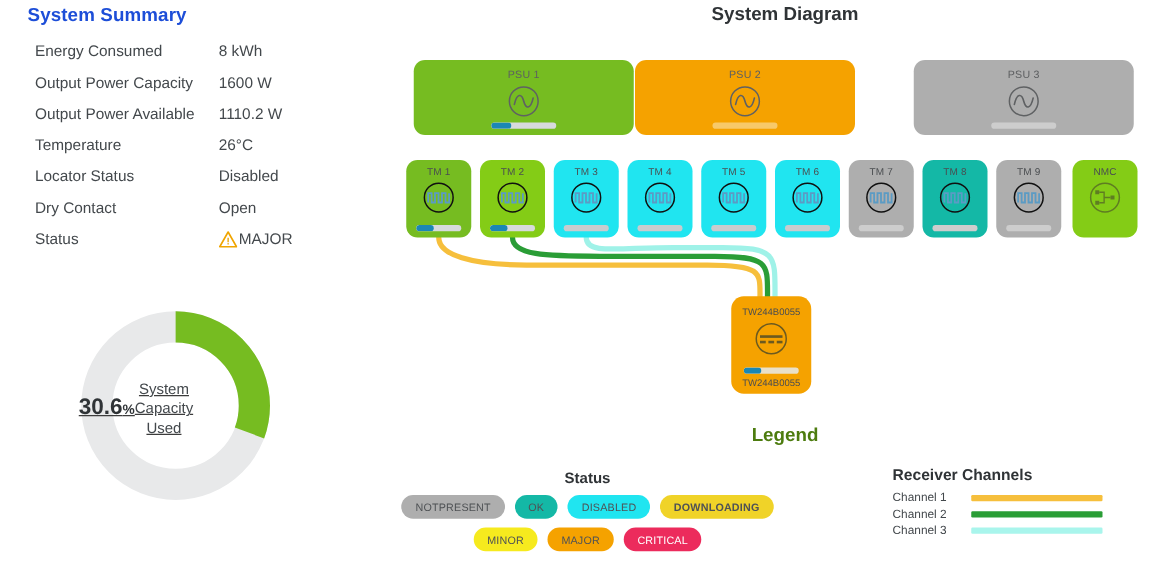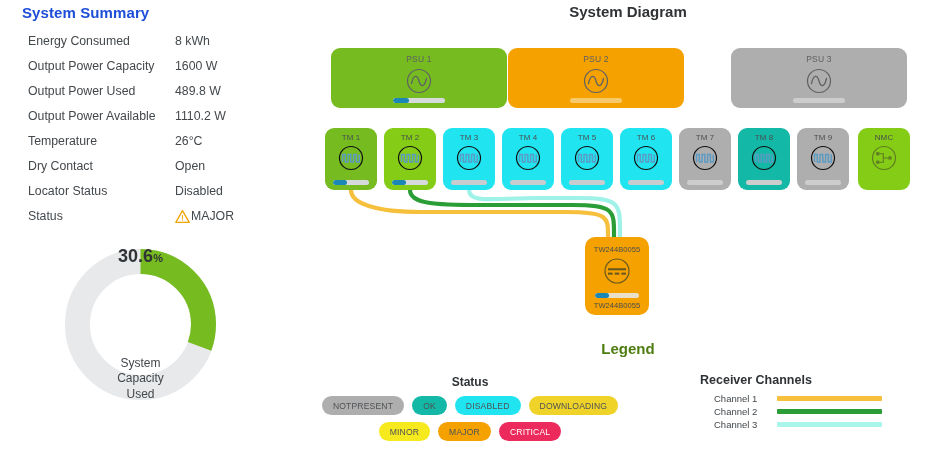--- a/index.html
+++ b/index.html
@@ -34,22 +34,23 @@
   #summary-table td.lbl { width: 147px; }
   #summary-table td.val { }
 
   .status-cell { display: flex; align-items: center; gap: 1px; }
   .warn-icon { display: inline-block; width: 15px; height: 15px; position: relative; top: 1px; }
 
   
   #donut-wrap { position: absolute; left: 63px; top: 247px; width: 155px; height: 155px; }
   #donut-center {
     position: absolute; left: 0; top: 0; width: 155px; height: 155px;
-    display: flex; flex-direction: column; align-items: center; justify-content: space-between;
+    display: flex; flex-direction: row; align-items: center; justify-content: flex-start;
     pointer-events: none;
+    text-decoration: underline;
   }
   #donut-pct { font-size: 18px; font-weight: bold; color: #2f3336; line-height: 1; }
   #donut-pct .pct-sym { font-size: 11px; font-weight: bold; }
   #donut-label { margin-top: 5px; font-size: 12px; color: #43484c; line-height: 15.5px; text-align: center; }
 
   
   #diagram-title {
     position: absolute; left: 0; right: 0; top: 3px;
     text-align: center; font-size: 15px; font-weight: bold; color: #2f3336;
   }
@@ -109,21 +110,21 @@
   }
   .badge-row { display: flex; justify-content: center; gap: 8px; margin-bottom: 7px; align-items: center; }
   .badge {
     height: 19px; border-radius: 10px; padding: 0 11px;
     display: flex; align-items: center; justify-content: center;
     font-size: 8.6px; letter-spacing: .15px; white-space: nowrap;
   }
 
   #channel-legend { position: absolute; left: 700px; top: 373px; width: 236px; }
   #channel-legend .cl-title {
-    font-size: 12.5px; font-weight: bold; color: #2f3336; margin-bottom: 6px; margin-left: 0;
+    font-size: 12.5px; font-weight: bold; color: #2f3336; margin-bottom: 6px; margin-left: 14px;
   }
   .chan-row { display: flex; align-items: center; gap: 5px; margin-bottom: 2px; margin-left: 14px; }
   .chan-row .chan-name { font-size: 9.5px; color: #43484c; width: 58px; }
   .chan-row .chan-swatch { width: 105px; height: 5px; border-radius: 1px; }
 </style>
 </head>
 <body>
 
 <div id="root">
 
@@ -135,38 +136,34 @@
       <tbody id="summary-tbody">
           <tr>
             <td class="lbl">Energy Consumed</td>
             <td class="val">8 kWh</td>
           </tr>
           <tr>
             <td class="lbl">Output Power Capacity</td>
             <td class="val">1600 W</td>
           </tr>
           <tr>
-            <td class="lbl">Output Power Used</td>
-            <td class="val">489.8 W</td>
-          </tr>
-          <tr>
             <td class="lbl">Output Power Available</td>
             <td class="val">1110.2 W</td>
           </tr>
           <tr>
             <td class="lbl">Temperature</td>
             <td class="val">26°C</td>
           </tr>
           <tr>
+            <td class="lbl">Locator Status</td>
+            <td class="val">Disabled</td>
+          </tr>
+          <tr>
             <td class="lbl">Dry Contact</td>
             <td class="val">Open</td>
-          </tr>
-          <tr>
-            <td class="lbl">Locator Status</td>
-            <td class="val">Disabled</td>
           </tr>
           <tr>
             <td class="lbl">Status</td>
             <td class="val">
               <span class="status-cell">
                 <span class="warn-icon"><svg width="15" height="15" viewBox="0 0 15 15">
                     <path d="M7.5 1.6 L14.2 13.4 L0.8 13.4 Z" fill="none" stroke="#f0a500" stroke-width="1.3" stroke-linejoin="round"></path>
                     <rect x="6.95" y="6.2" width="1.1" height="3.6" fill="#f0a500"></rect>
                     <rect x="6.95" y="10.5" width="1.1" height="1.1" fill="#f0a500"></rect>
                   </svg></span>
@@ -357,21 +354,21 @@
   </div>
 
   <div id="legend-title">Legend</div>
 
   <div id="status-legend">
     <div class="sl-title">Status</div>
     <div class="badge-row" id="badge-row-1">
         <div class="badge" style="background: rgb(174, 174, 174); color: rgb(79, 82, 85);">NOTPRESENT</div>
         <div class="badge" style="background: #14b8a6; color: rgb(79, 82, 85);">OK</div>
         <div class="badge" style="background: rgb(32, 229, 240); color: rgb(79, 82, 85);">DISABLED</div>
-        <div class="badge" style="background: rgb(240, 211, 40); color: rgb(79, 82, 85);">DOWNLOADING</div>
+        <div class="badge" style="background: rgb(240, 211, 40); color: rgb(79, 82, 85); font-weight: bold;">DOWNLOADING</div>
       </div>
     <div class="badge-row" id="badge-row-2">
         <div class="badge" style="background: rgb(246, 234, 30); color: rgb(79, 82, 85);">MINOR</div>
         <div class="badge" style="background: rgb(245, 162, 0); color: rgb(79, 82, 85);">MAJOR</div>
         <div class="badge" style="background: rgb(236, 43, 92); color: rgb(255, 255, 255);">CRITICAL</div>
       </div>
   </div>
 
   <div id="channel-legend">
     <div class="cl-title">Receiver Channels</div>

